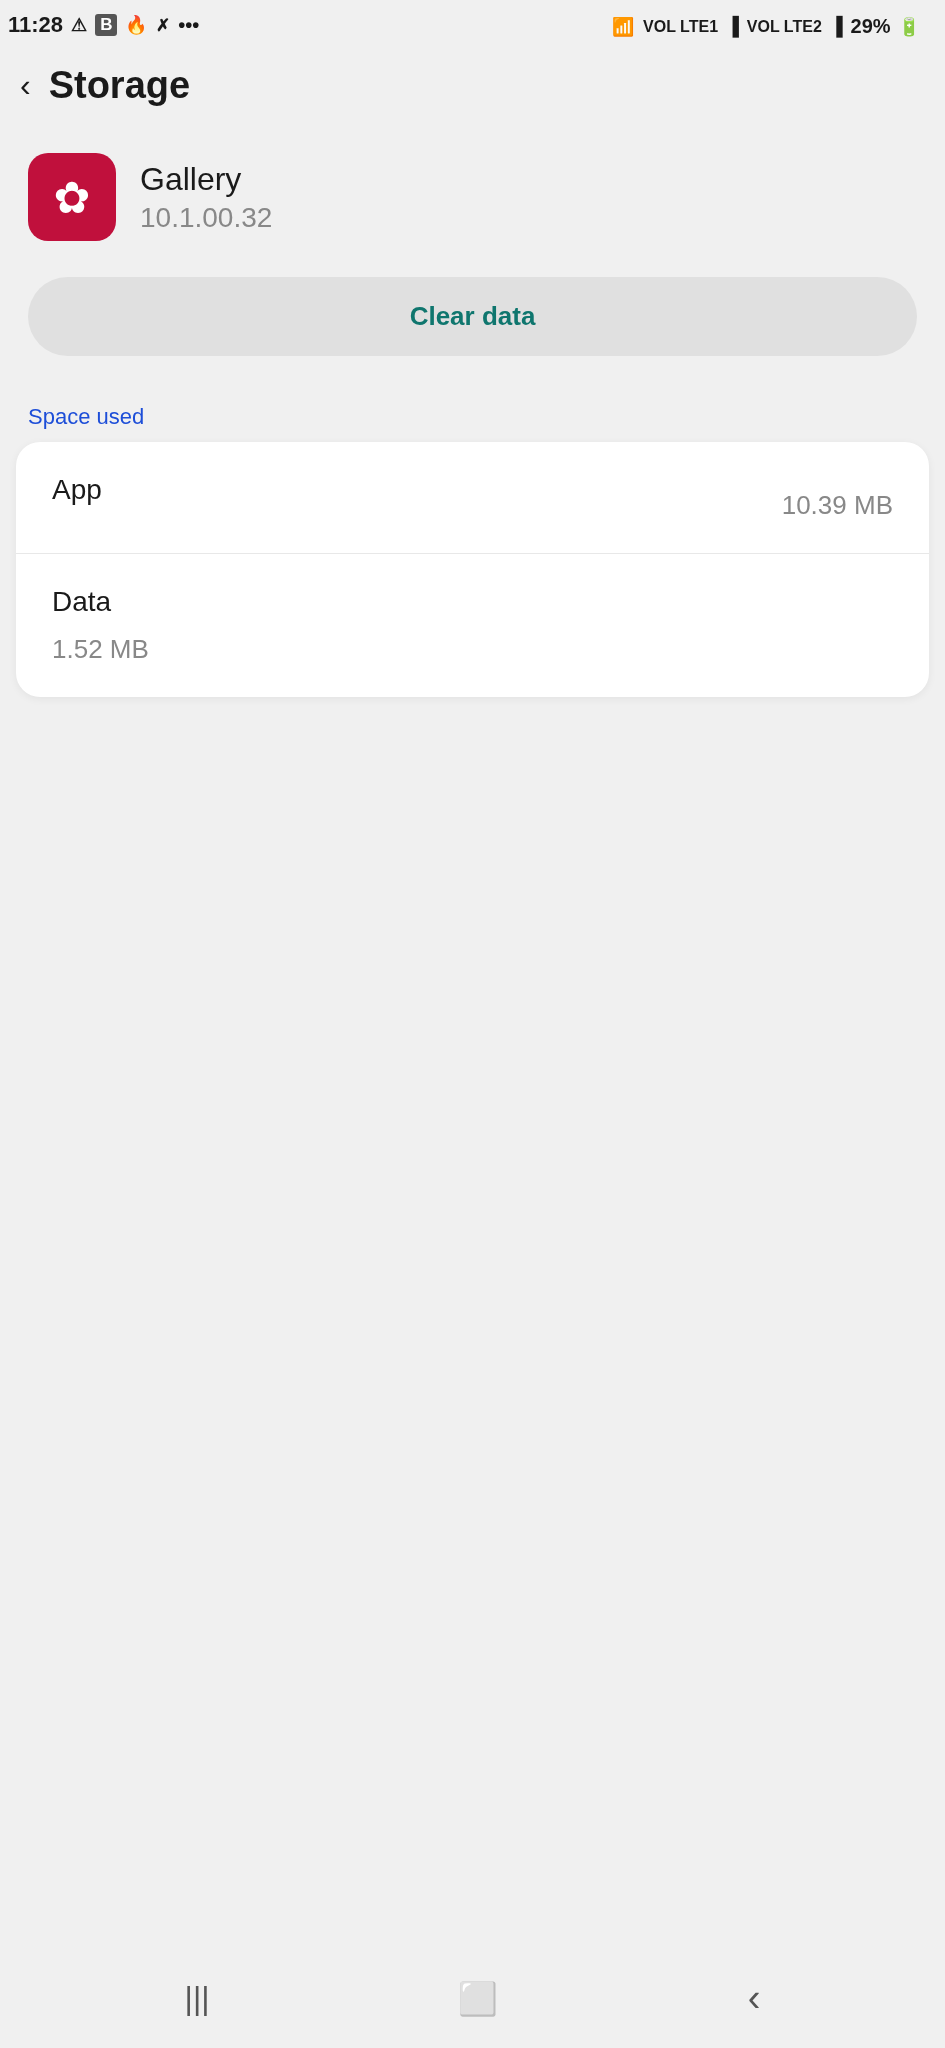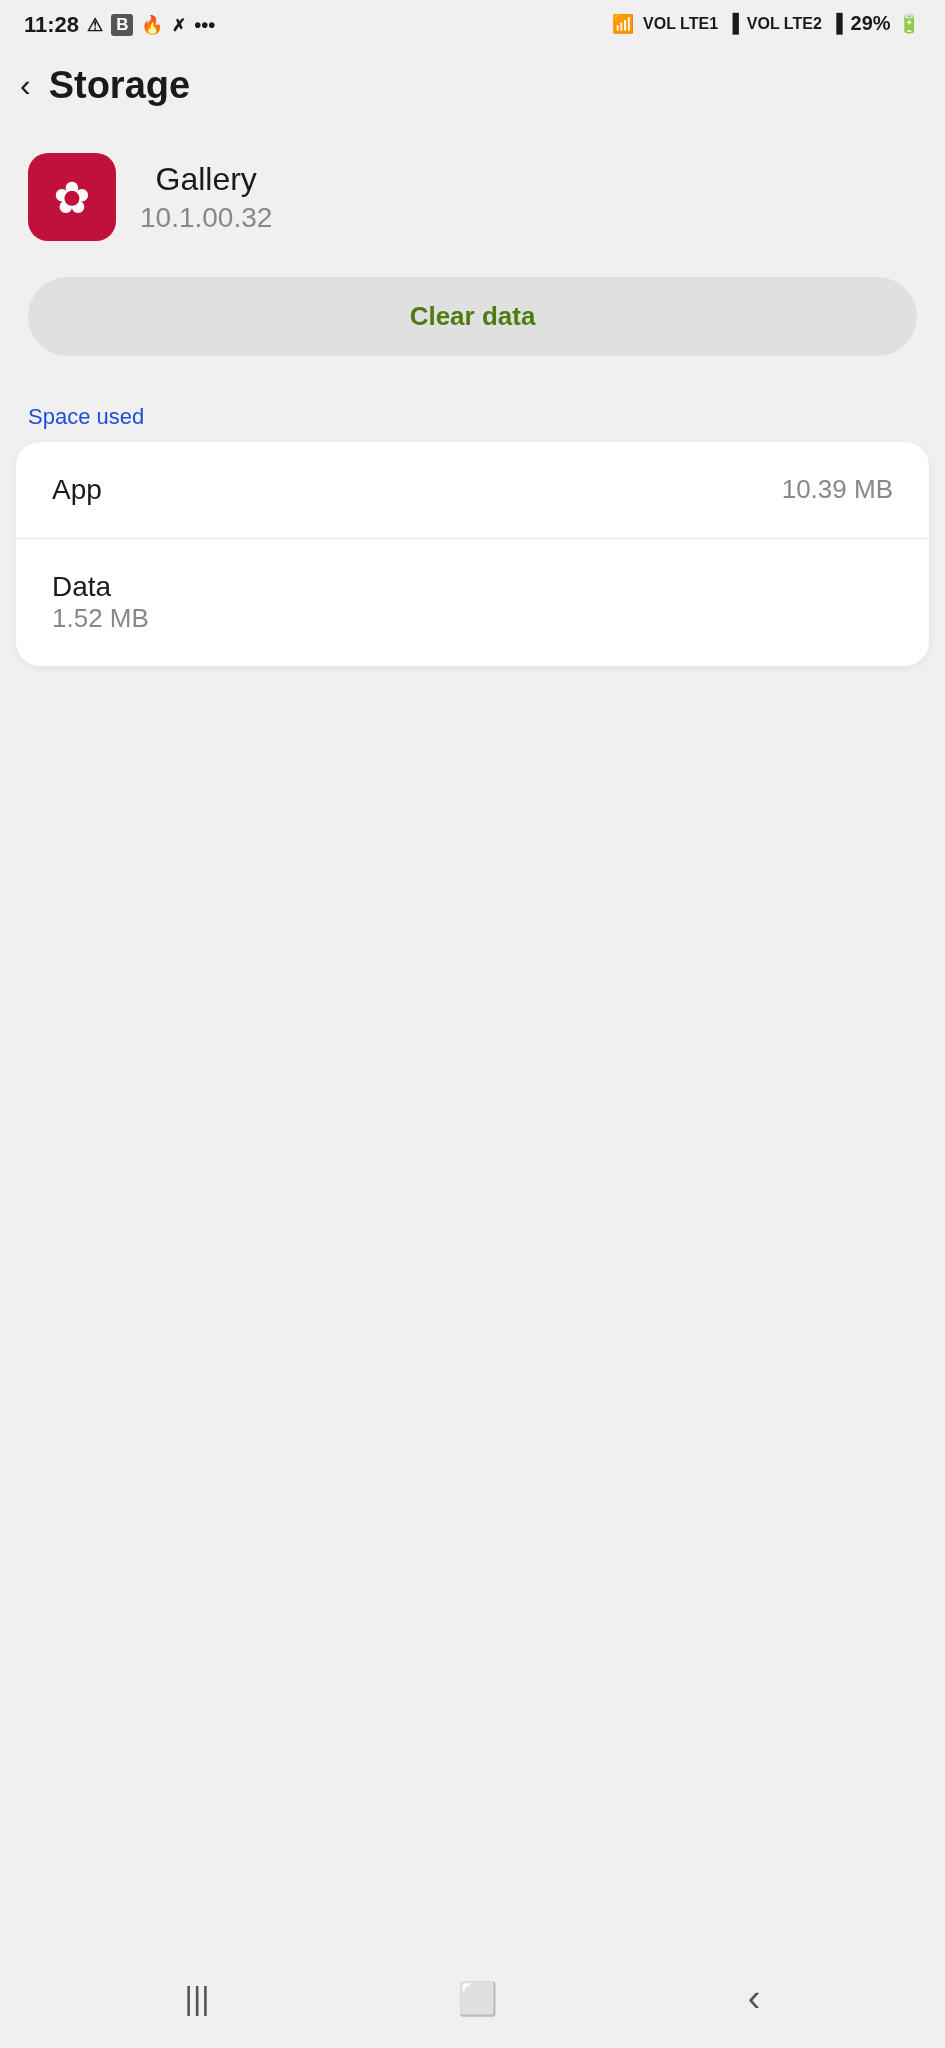--- a/index.html
+++ b/index.html
@@ -11,22 +11,22 @@
       background-color: #f0f0f0;
       font-family: 'Segoe UI', Arial, sans-serif;
       display: flex;
       flex-direction: column;
     }
 
     
     .status-bar {
       display: flex;
       justify-content: space-between;
-      align-items: flex-start;
-      padding: 12px 24px 8px 24px;
+      align-items: flex-end;
+      padding: 12px 24px 8px 8px;
       background-color: #f0f0f0;
     }
 
     .status-left {
       display: flex;
       align-items: center;
       gap: 8px;
       font-size: 22px;
       font-weight: 600;
       color: #1a1a1a;
@@ -90,21 +90,20 @@
 
     .app-details {
       display: flex;
       flex-direction: column;
     }
 
     .app-name {
       font-size: 32px;
       font-weight: 500;
       color: #1a1a1a;
-      text-align: center;
     }
 
     .app-version {
       font-size: 28px;
       color: #888;
       margin-top: 4px;
     }
 
     
     .buttons-row {
@@ -115,21 +114,21 @@
 
     .btn {
       flex: 1;
       padding: 24px 20px;
       border-radius: 50px;
       border: none;
       font-size: 26px;
       font-weight: 600;
       cursor: pointer;
       background-color: #e0e0e0;
-      color: #4d7c0f;
+      color: #0f766e;
       text-align: center;
     }
 
     
     .section-label {
       padding: 16px 28px 12px 28px;
       font-size: 22px;
       font-weight: 500;
       color: #1d4ed8;
     }
@@ -157,20 +156,21 @@
     .storage-row-label {
       font-size: 28px;
       color: #1a1a1a;
       font-weight: 400;
     }
 
     .storage-row-value {
       font-size: 26px;
       color: #888;
       font-weight: 400;
+      margin-top: 16px;
     }
 
     
     .bottom-nav {
       margin-top: auto;
       display: flex;
       justify-content: space-around;
       align-items: center;
       padding: 28px 60px;
       background-color: #f0f0f0;

